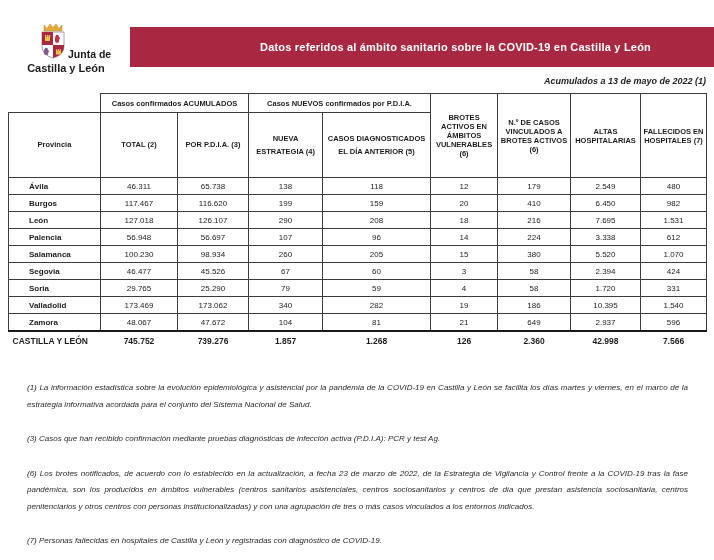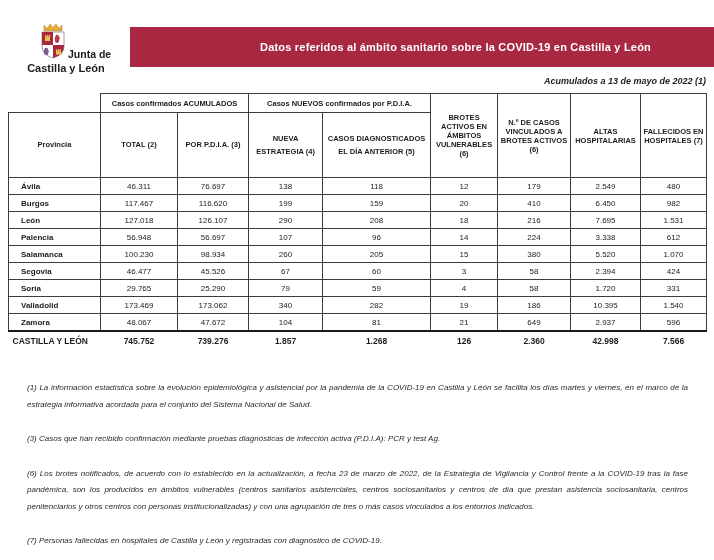--- a/index.html
+++ b/index.html
@@ -35,21 +35,21 @@
   table.data th, table.data td {
     border:1px solid #3c3c3c;
     font-size:7.5px; text-align:center; vertical-align:middle;
     padding:0 2px; overflow:hidden;
   }
   tr.group-row th { height:18px; font-weight:bold; line-height:1.2; }
   tr.group-row td.blank { border-top:none; border-left:none; background:#fff; }
   tr.sub-row th { height:64px; font-weight:bold; line-height:1.75; }
   th.span-both { line-height:1.75; font-weight:bold; }
   tbody.rows td { height:16px; font-size:8px; }
-  tbody.rows td.prov { text-align:left; font-weight:bold; padding-left:12px; }
+  tbody.rows td.prov { text-align:left; font-weight:bold; padding-left:20px; }
   tr.total-row td {
     border:none; border-top:2.5px solid #1a1a1a;
     height:17px; font-weight:bold; font-size:8.5px;
   }
   tr.total-row td.prov { text-align:left; padding-left:4px; }
 
   
   .footnotes {
     position:absolute; left:9px; top:362px; width:697px;
     font-size:8px; font-style:italic; color:#2a2a2a;
@@ -120,21 +120,21 @@
       <th>TOTAL (2)</th>
       <th>POR P.D.I.A. (3)</th>
       <th>NUEVA ESTRATEGIA (4)</th>
       <th>CASOS DIAGNOSTICADOS EL DÍA ANTERIOR (5)</th>
     </tr>
   </thead>
   <tbody class="rows">
       <tr>
         <td class="prov">Ávila</td>
         <td>46.311</td>
-        <td>76.697</td>
+        <td>65.738</td>
         <td>138</td>
         <td>118</td>
         <td>12</td>
         <td>179</td>
         <td>2.549</td>
         <td>480</td>
       </tr>
       <tr>
         <td class="prov">Burgos</td>
         <td>117.467</td>

